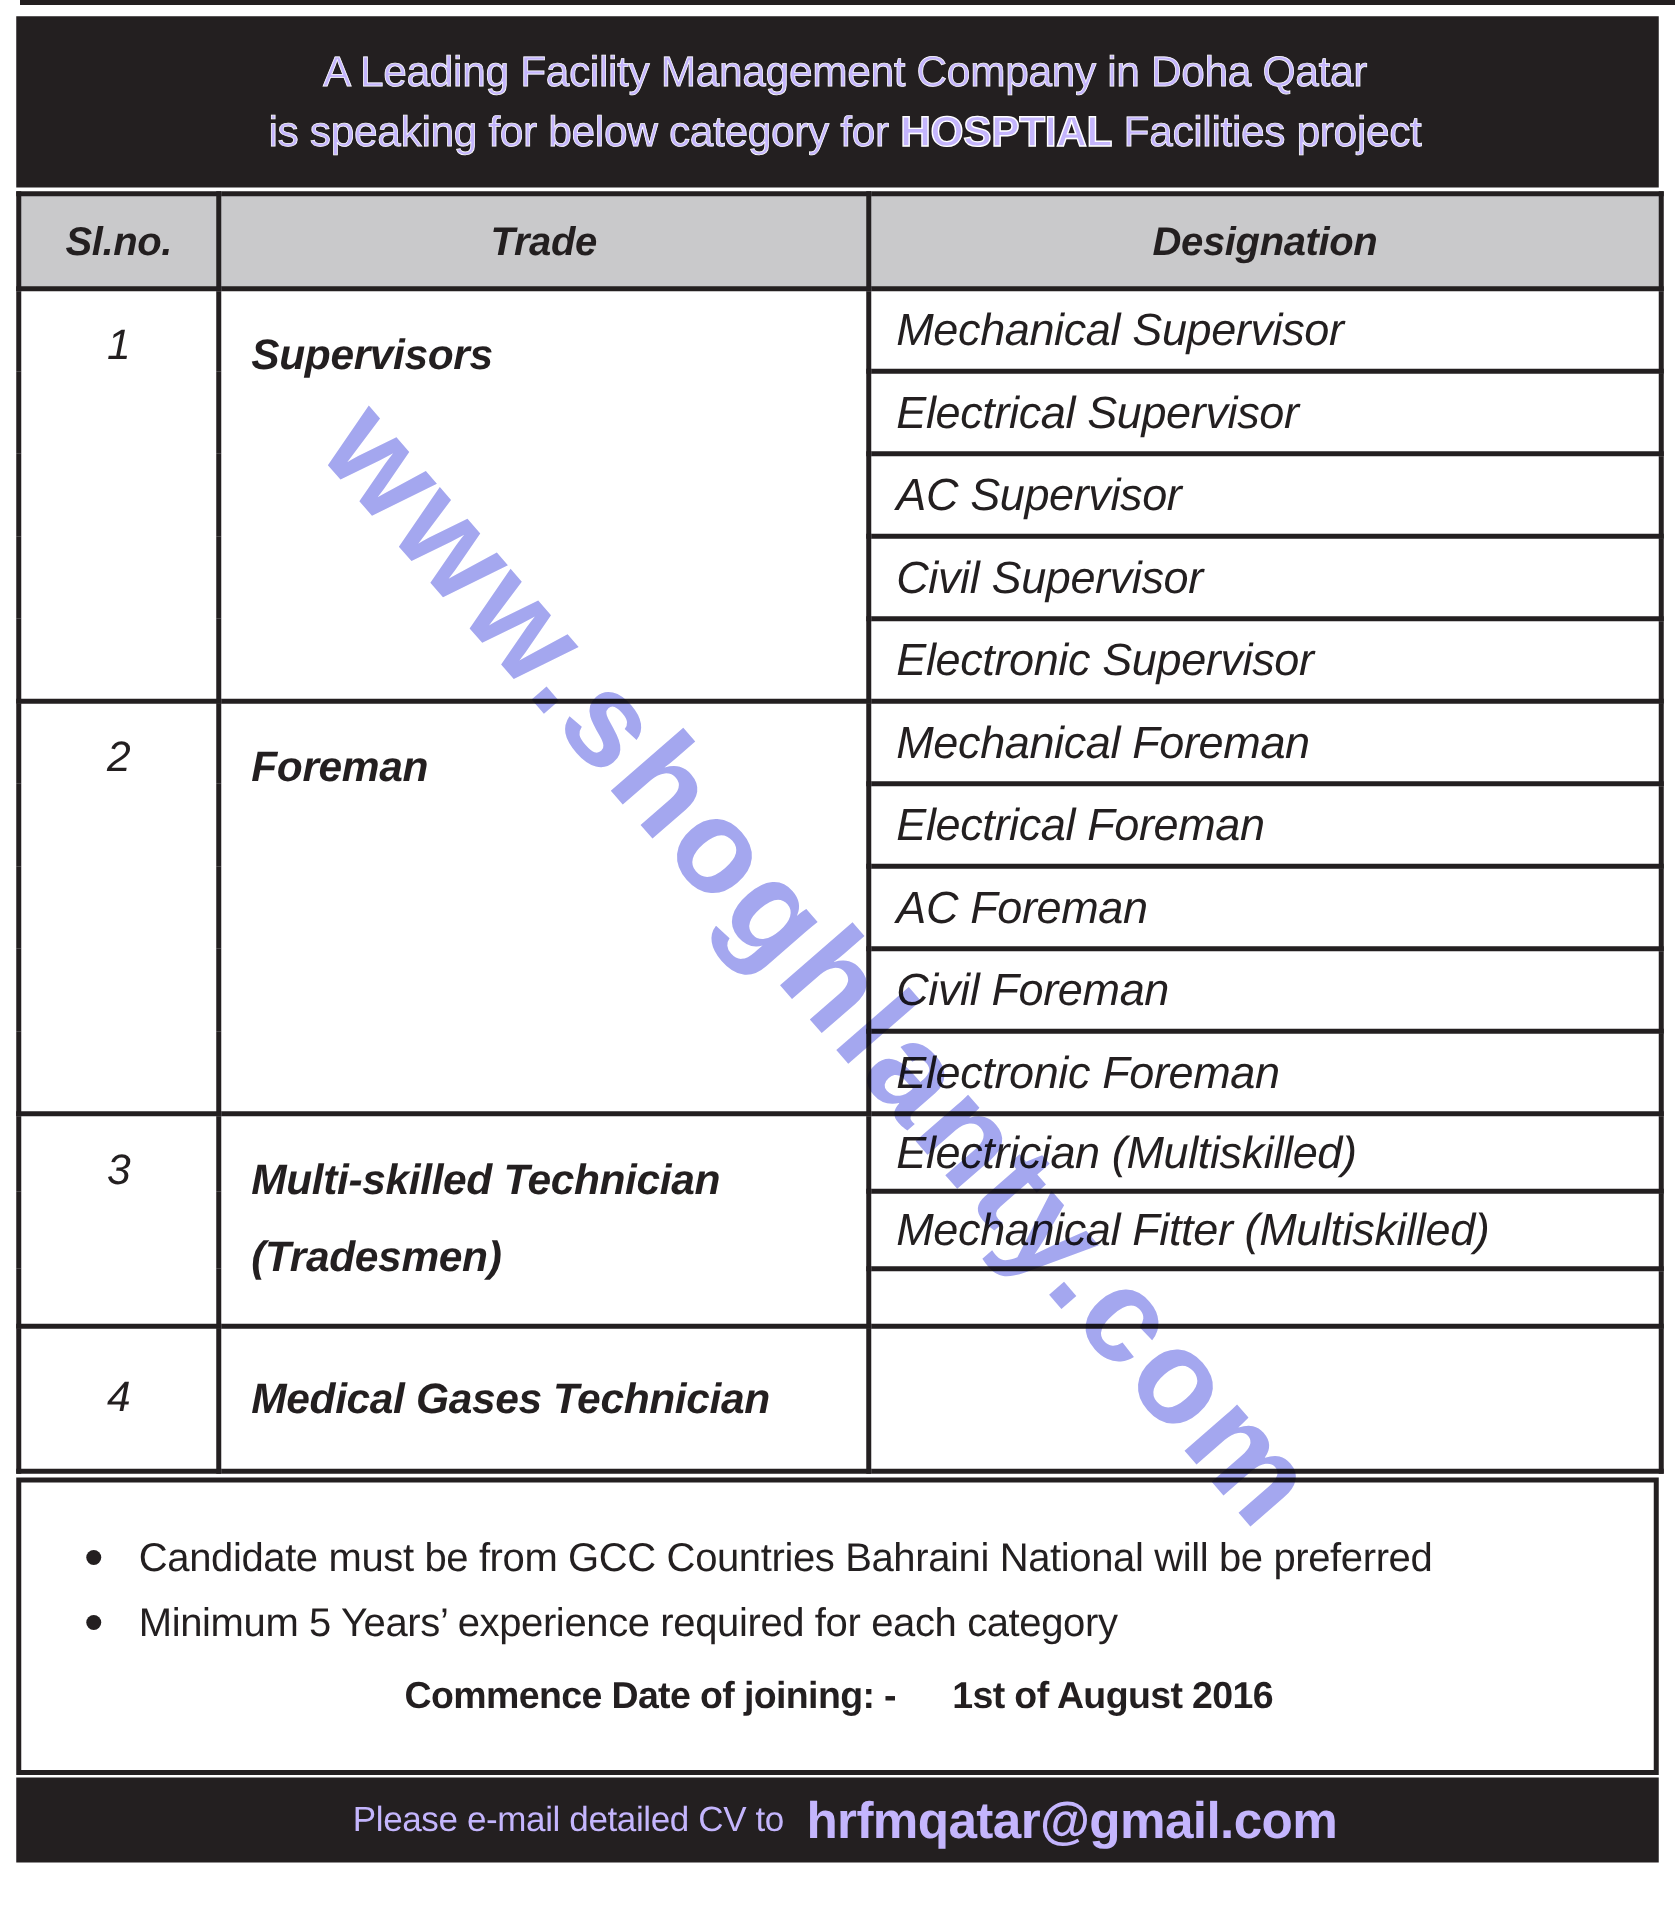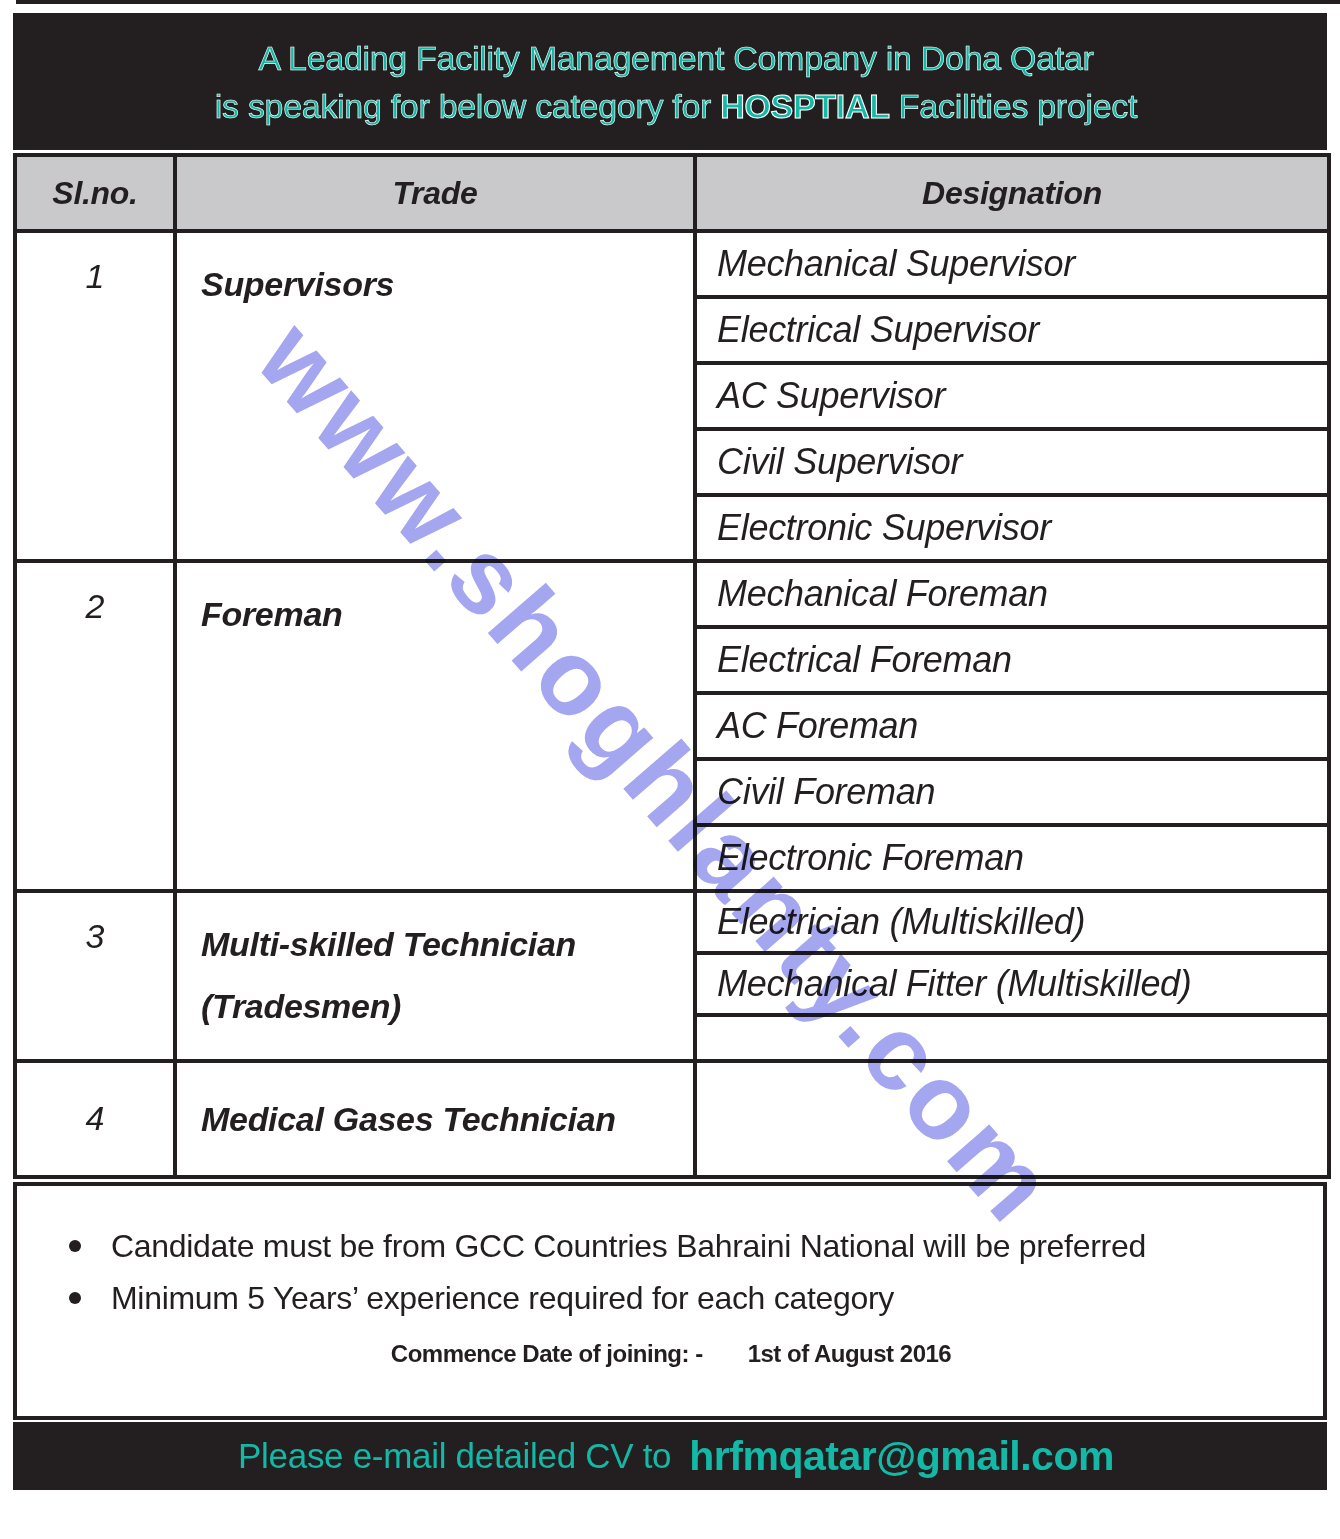--- a/index.html
+++ b/index.html
@@ -20,21 +20,21 @@
   .scan-line{
     position:absolute;top:0;left:16px;width:1324px;height:4px;
     background:var(--border);
   }
   .ad{
     position:absolute;left:13px;top:13px;width:1314px;
   }
   
   .band{
     background:var(--band-bg);
-    color:#14b8a6;
+    color:#c4b5fd;
     padding-left:12px;
   }
   .top-band{
     height:137px;
     display:flex;flex-direction:column;justify-content:center;align-items:center;
     text-align:center;
     font-size:34px;
     line-height:48px;
     letter-spacing:-0.3px;
     -webkit-text-stroke:0.6px #ffffff;
@@ -112,35 +112,35 @@
   }
   .dot{
     width:12px;height:12px;border-radius:50%;
     background:#231f20;
     margin:0 30px 0 14px;
     flex:0 0 auto;
   }
   .commence{
     margin-top:16px;
     text-align:center;
-    font-size:24px;
+    font-size:30px;
     font-weight:700;
     letter-spacing:-0.5px;
   }
   .commence .c-label{margin-right:45px;}
   
   .footer-band{
     margin-top:2px;
     height:68px;
     display:flex;
     align-items:center;
     justify-content:center;
   }
   .f-prefix{
-    font-size:35px;
+    font-size:28px;
     letter-spacing:-0.3px;
   }
   .f-email{
     font-size:41px;
     font-weight:700;
     margin-left:18px;
     letter-spacing:-0.5px;
   }
   
   .watermark{

